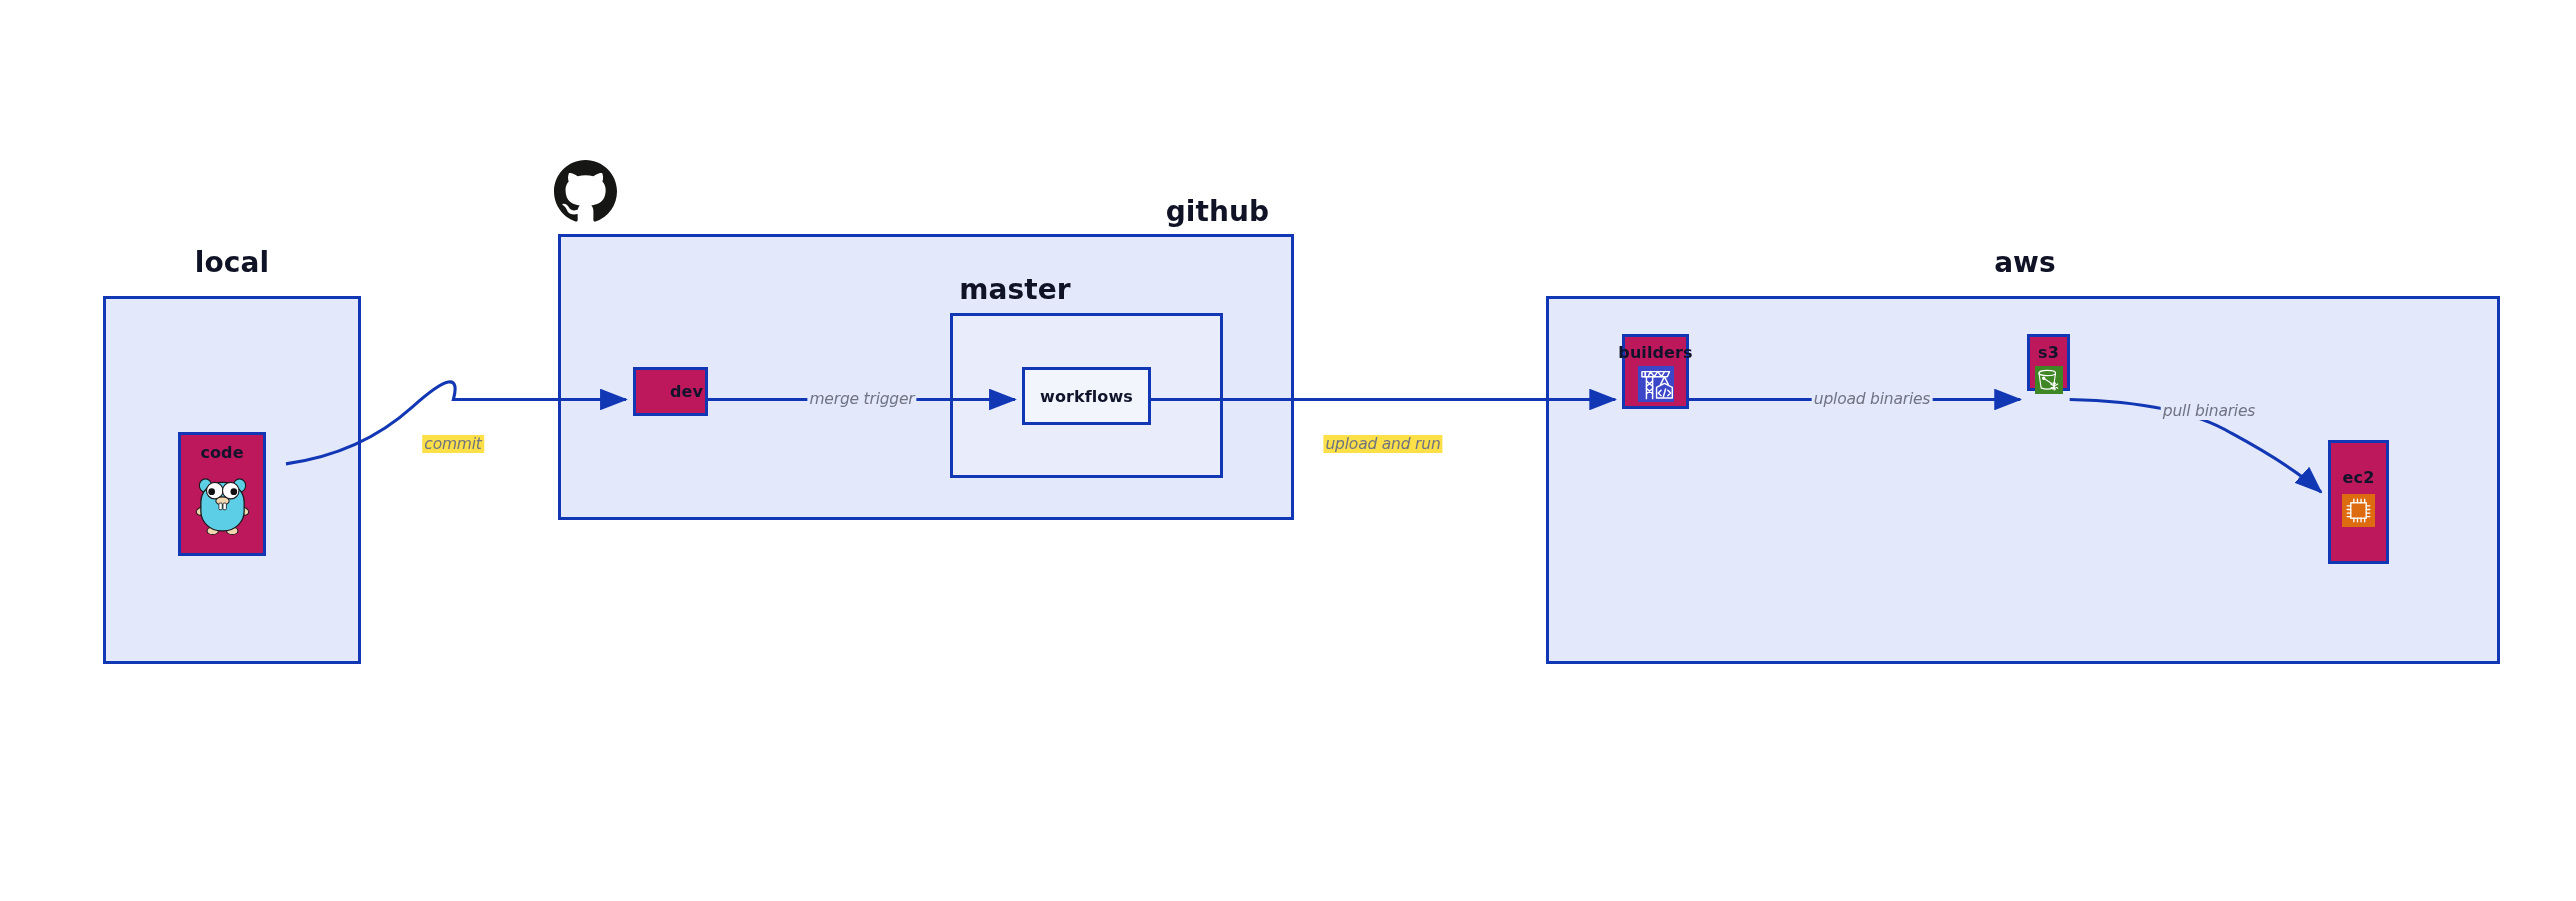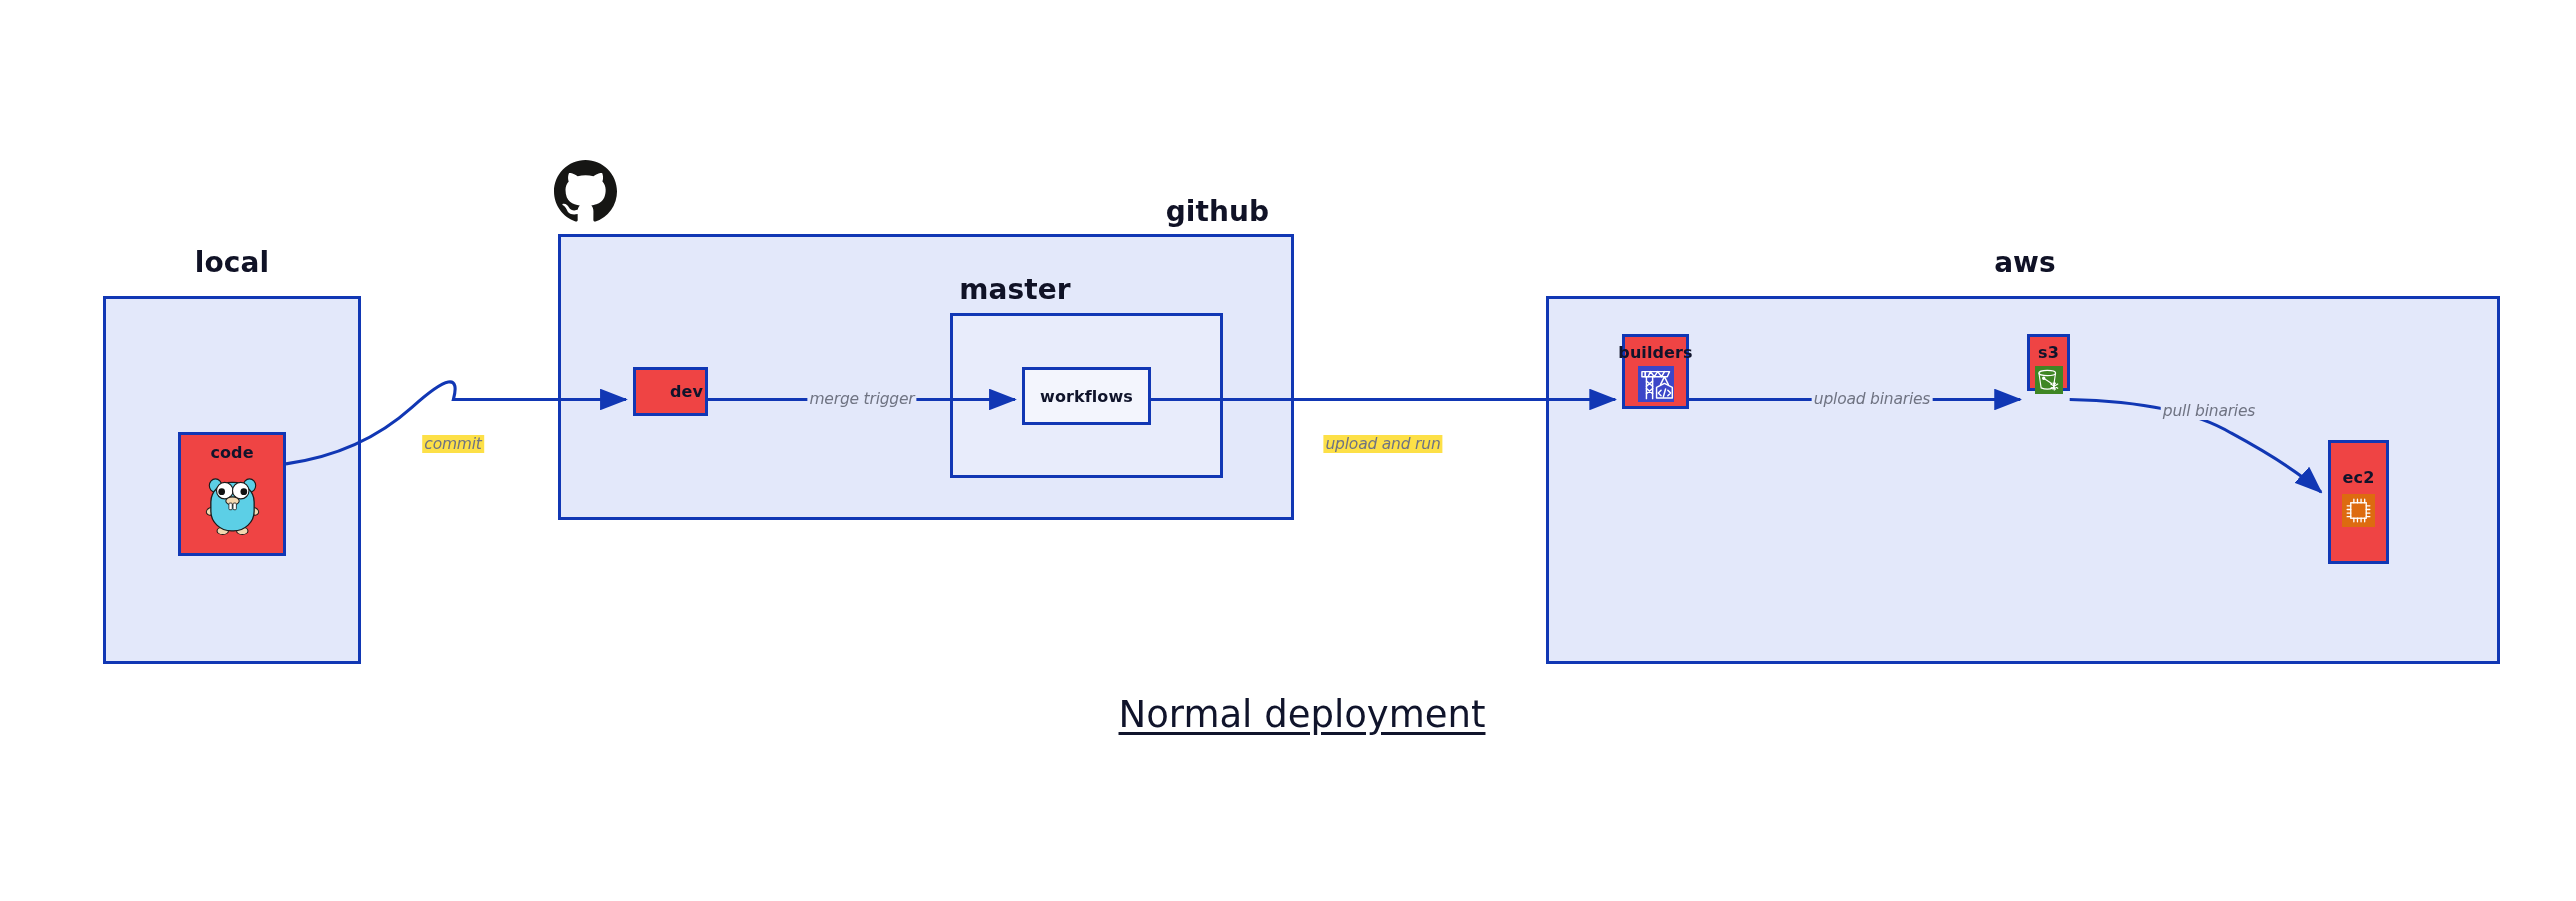--- a/index.html
+++ b/index.html
@@ -38,21 +38,21 @@
     position: absolute;
     color: #101226;
     font-size: 28px;
     font-weight: 700;
     letter-spacing: 0.1px;
     white-space: nowrap;
     text-align: center;
   }
   .node-box {
     position: absolute;
-    background: #ef4444;
+    background: #be185d;
     border: 3.1px solid #1137b4;
     box-sizing: border-box;
     display: flex;
     flex-direction: column;
     align-items: center;
   }
   .node-label {
     color: #10142b;
     font-weight: 700;
     font-size: 16px;
@@ -90,21 +90,21 @@
   }
 </style>
 </head>
 <body>
 
 <div id="canvas">
 
   <div class="group-title" style="left:103px; top:246px; width:258px;">local</div>
   <div class="group-box" style="left:103px; top:296px; width:258px; height:368px;"></div>
 
-  <div class="node-box" style="left:178px; top:432px; width:108px; height:124px; padding-top:8.2px;">
+  <div class="node-box" style="left:178px; top:432px; width:88px; height:124px; padding-top:8.2px;">
     <span class="node-label">code</span>
     <span class="node-icon" style="margin-top:6.2px;">
       <svg width="57" height="67" viewBox="0 0 110 130" xmlns="http://www.w3.org/2000/svg">
 
         <ellipse cx="22" cy="34" rx="12" ry="13" fill="#5ccfe6" stroke="#1a1a1a" stroke-width="2.2"></ellipse>
         <ellipse cx="88" cy="34" rx="12" ry="13" fill="#5ccfe6" stroke="#1a1a1a" stroke-width="2.2"></ellipse>
 
         <ellipse cx="13" cy="84" rx="9" ry="7" fill="#f2d8b0" stroke="#1a1a1a" stroke-width="2" transform="rotate(-25 13 84)"></ellipse>
         <ellipse cx="97" cy="84" rx="9" ry="7" fill="#f2d8b0" stroke="#1a1a1a" stroke-width="2" transform="rotate(25 97 84)"></ellipse>
 
@@ -231,16 +231,15 @@
       <path d="M4017 775 Q 4230 780 4330 840 Q 4450 905 4505 955" marker-end="url(#arrowhead)"></path>
     </g>
   </svg>
 
   <div class="edge-label on-white" style="left:453px; top:399px;">commit</div>
   <div class="edge-label on-fill" style="left:862px; top:399px;">merge trigger</div>
   <div class="edge-label on-white" style="left:1383px; top:399px;">upload and run</div>
   <div class="edge-label on-fill" style="left:1872px; top:399px;">upload binaries</div>
   <div class="edge-label on-fill" style="left:2209px; top:411px;">pull binaries</div>
 
-  <div class="diagram-caption" style="left:1302px; top:693px;">Normal deployment</div>
 
 </div>
 
 
 </body></html>

